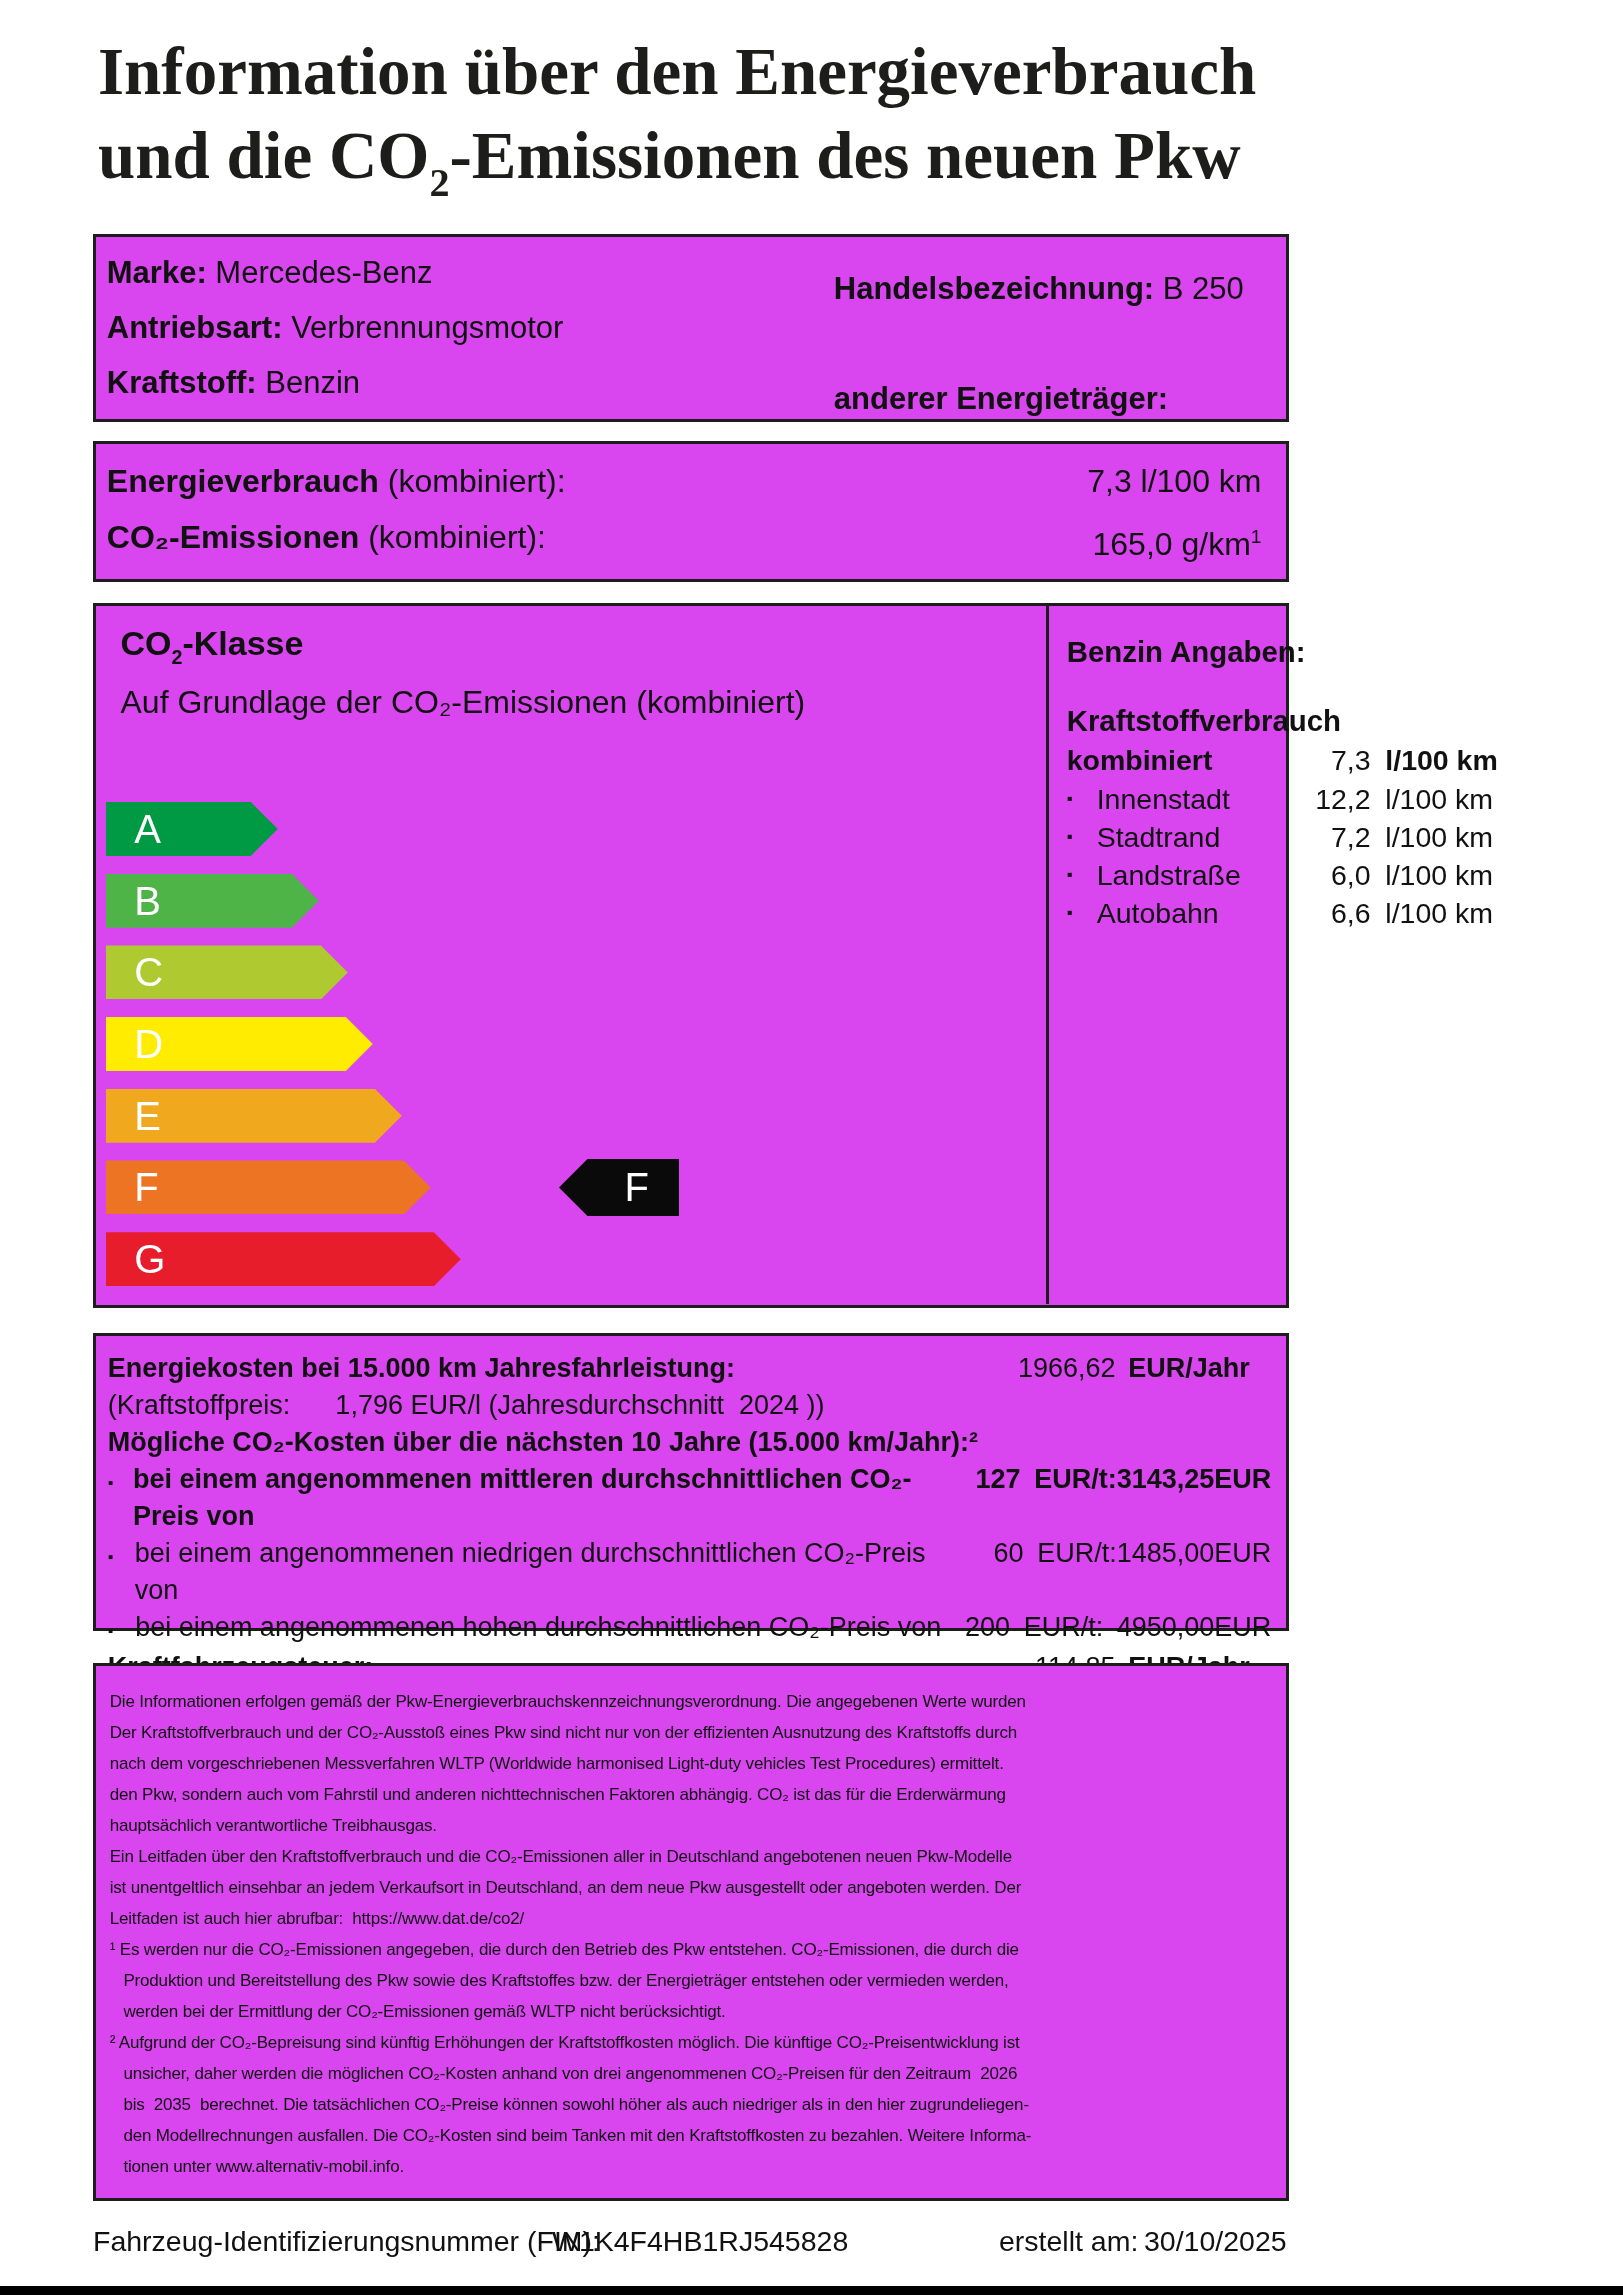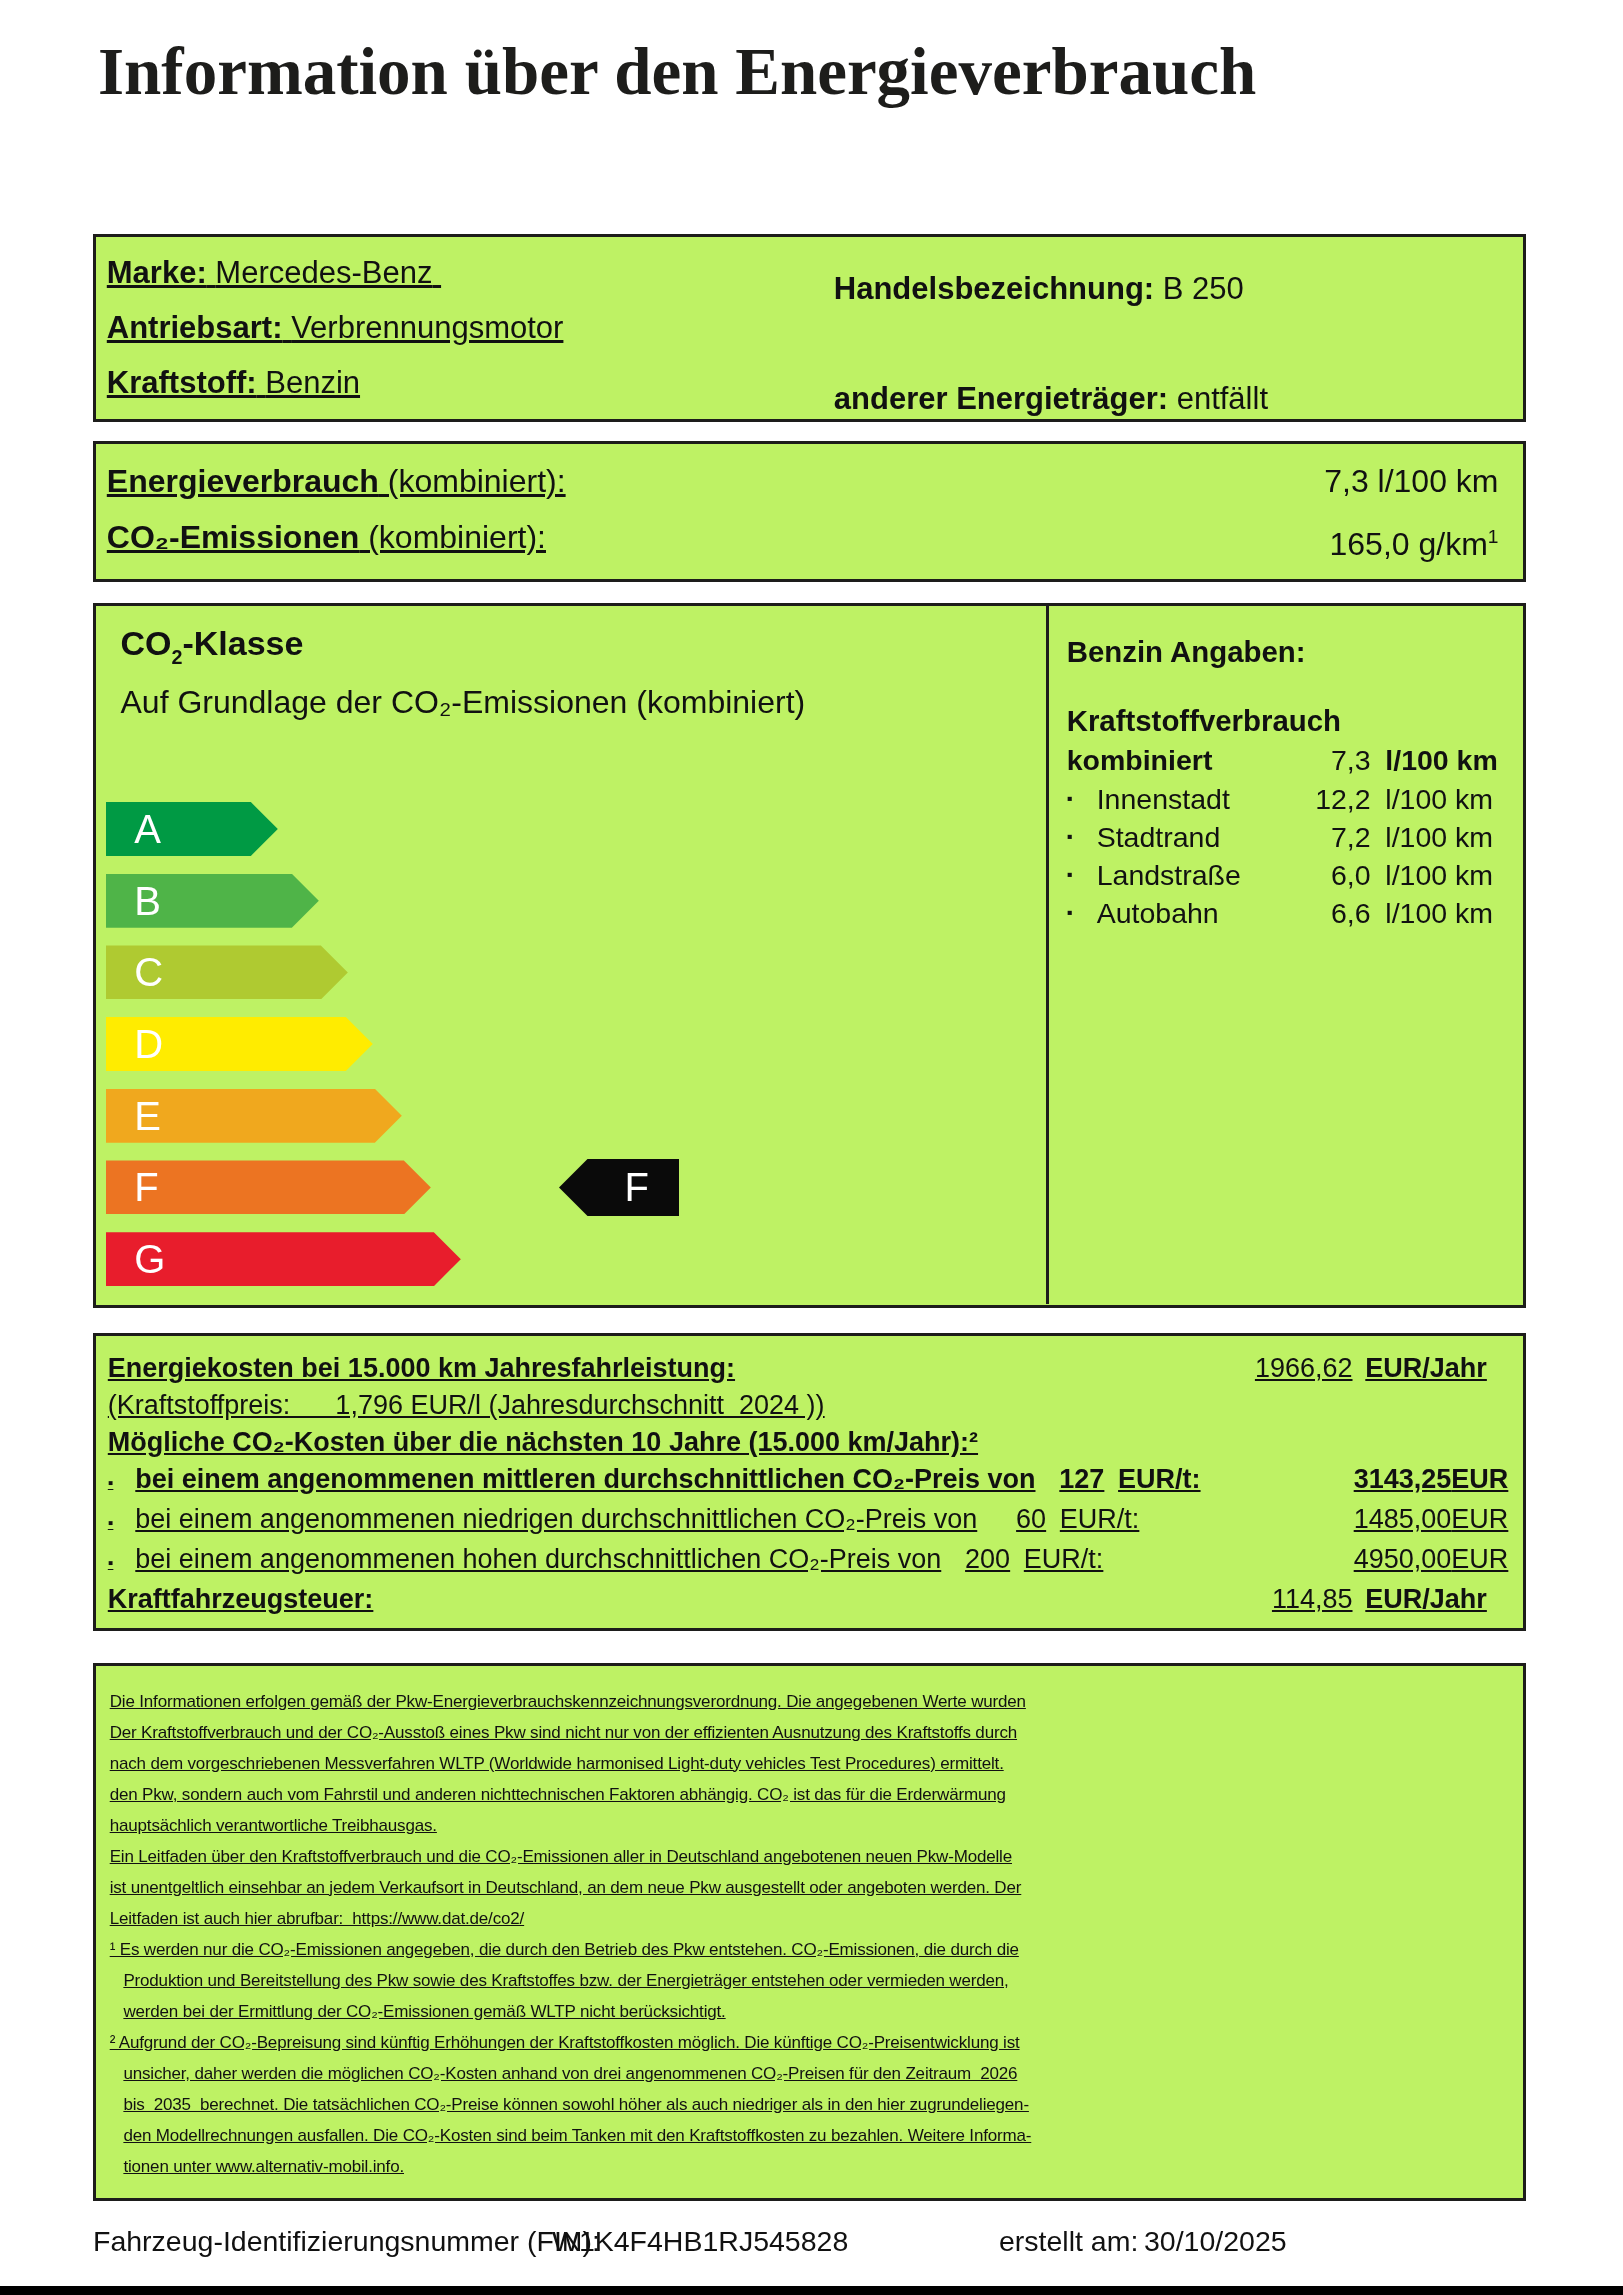--- a/index.html
+++ b/index.html
@@ -2,22 +2,22 @@
 <html style="font-size:7.9px"><head>
 <meta charset="utf-8">
 <style>
   html,body{margin:0;padding:0;background:#fff;}
   .page{position:relative;width:1623px;height:2295px;background:#ffffff;
         font-family:"Liberation Sans", sans-serif;color:#111;overflow:hidden;}
   .title{position:absolute;left:98px;top:29.4px;width:1472px;
          font-family:"Liberation Serif", serif;font-weight:bold;
          font-size:67px;line-height:84px;color:#1d1d1b;}
   .title .tsub{font-size:60%;vertical-align:-22%;}
-  .box{position:absolute;left:93px;width:1433px;border:3.4px solid #1d1d1b;
-       box-sizing:border-box;background:#bef264;text-decoration:underline;}
+  .box{position:absolute;left:93px;width:1196px;border:3.4px solid #1d1d1b;
+       box-sizing:border-box;background:#d946ef;}
   .box1{top:234px;height:188px;padding:7.9px 24.5px 0 10.8px;}
   .box1 .row{position:relative;line-height:55px;font-size:31px;}
   .box2{top:441px;height:141px;padding:8.8px 24.5px 0 10.8px;}
   .box2 .row{position:relative;line-height:56px;font-size:32px;}
   .b{font-weight:bold;}
   .col2{position:absolute;left:727px;top:16px;}
   .rval{position:absolute;right:0;top:0;}
   .box3{top:603px;height:705px;padding:0;}
   .pane-l{position:absolute;left:0;top:0;width:950px;height:698px;padding:14.7px 14.7px 0 24.5px;box-sizing:border-box;}
   .pane-r{position:absolute;left:950px;top:0;width:476px;height:698px;border-left:3.4px solid #1d1d1b;
@@ -61,20 +61,21 @@
   .f-cr{left:1051px;}
   .bottombar{position:absolute;left:0;top:2286px;width:1623px;height:9.8px;background:#000;}
 </style>
 </head>
 <body>
 
 <div class="page">
 
   <div class="title">
     <div>Information über den Energieverbrauch</div>
+    <div><span>und die CO</span><span class="tsub">2</span><span>-Emissionen des neuen Pkw</span></div>
   </div>
 
   <div class="box box1">
     <div class="row">
       <span class="b">Marke:</span>
       <span>Mercedes-Benz</span>&nbsp;
       <span class="col2"><span class="b">Handelsbezeichnung:</span> <span>B 250</span></span>
     </div>
     <div class="row">
       <span class="b">Antriebsart:</span>

